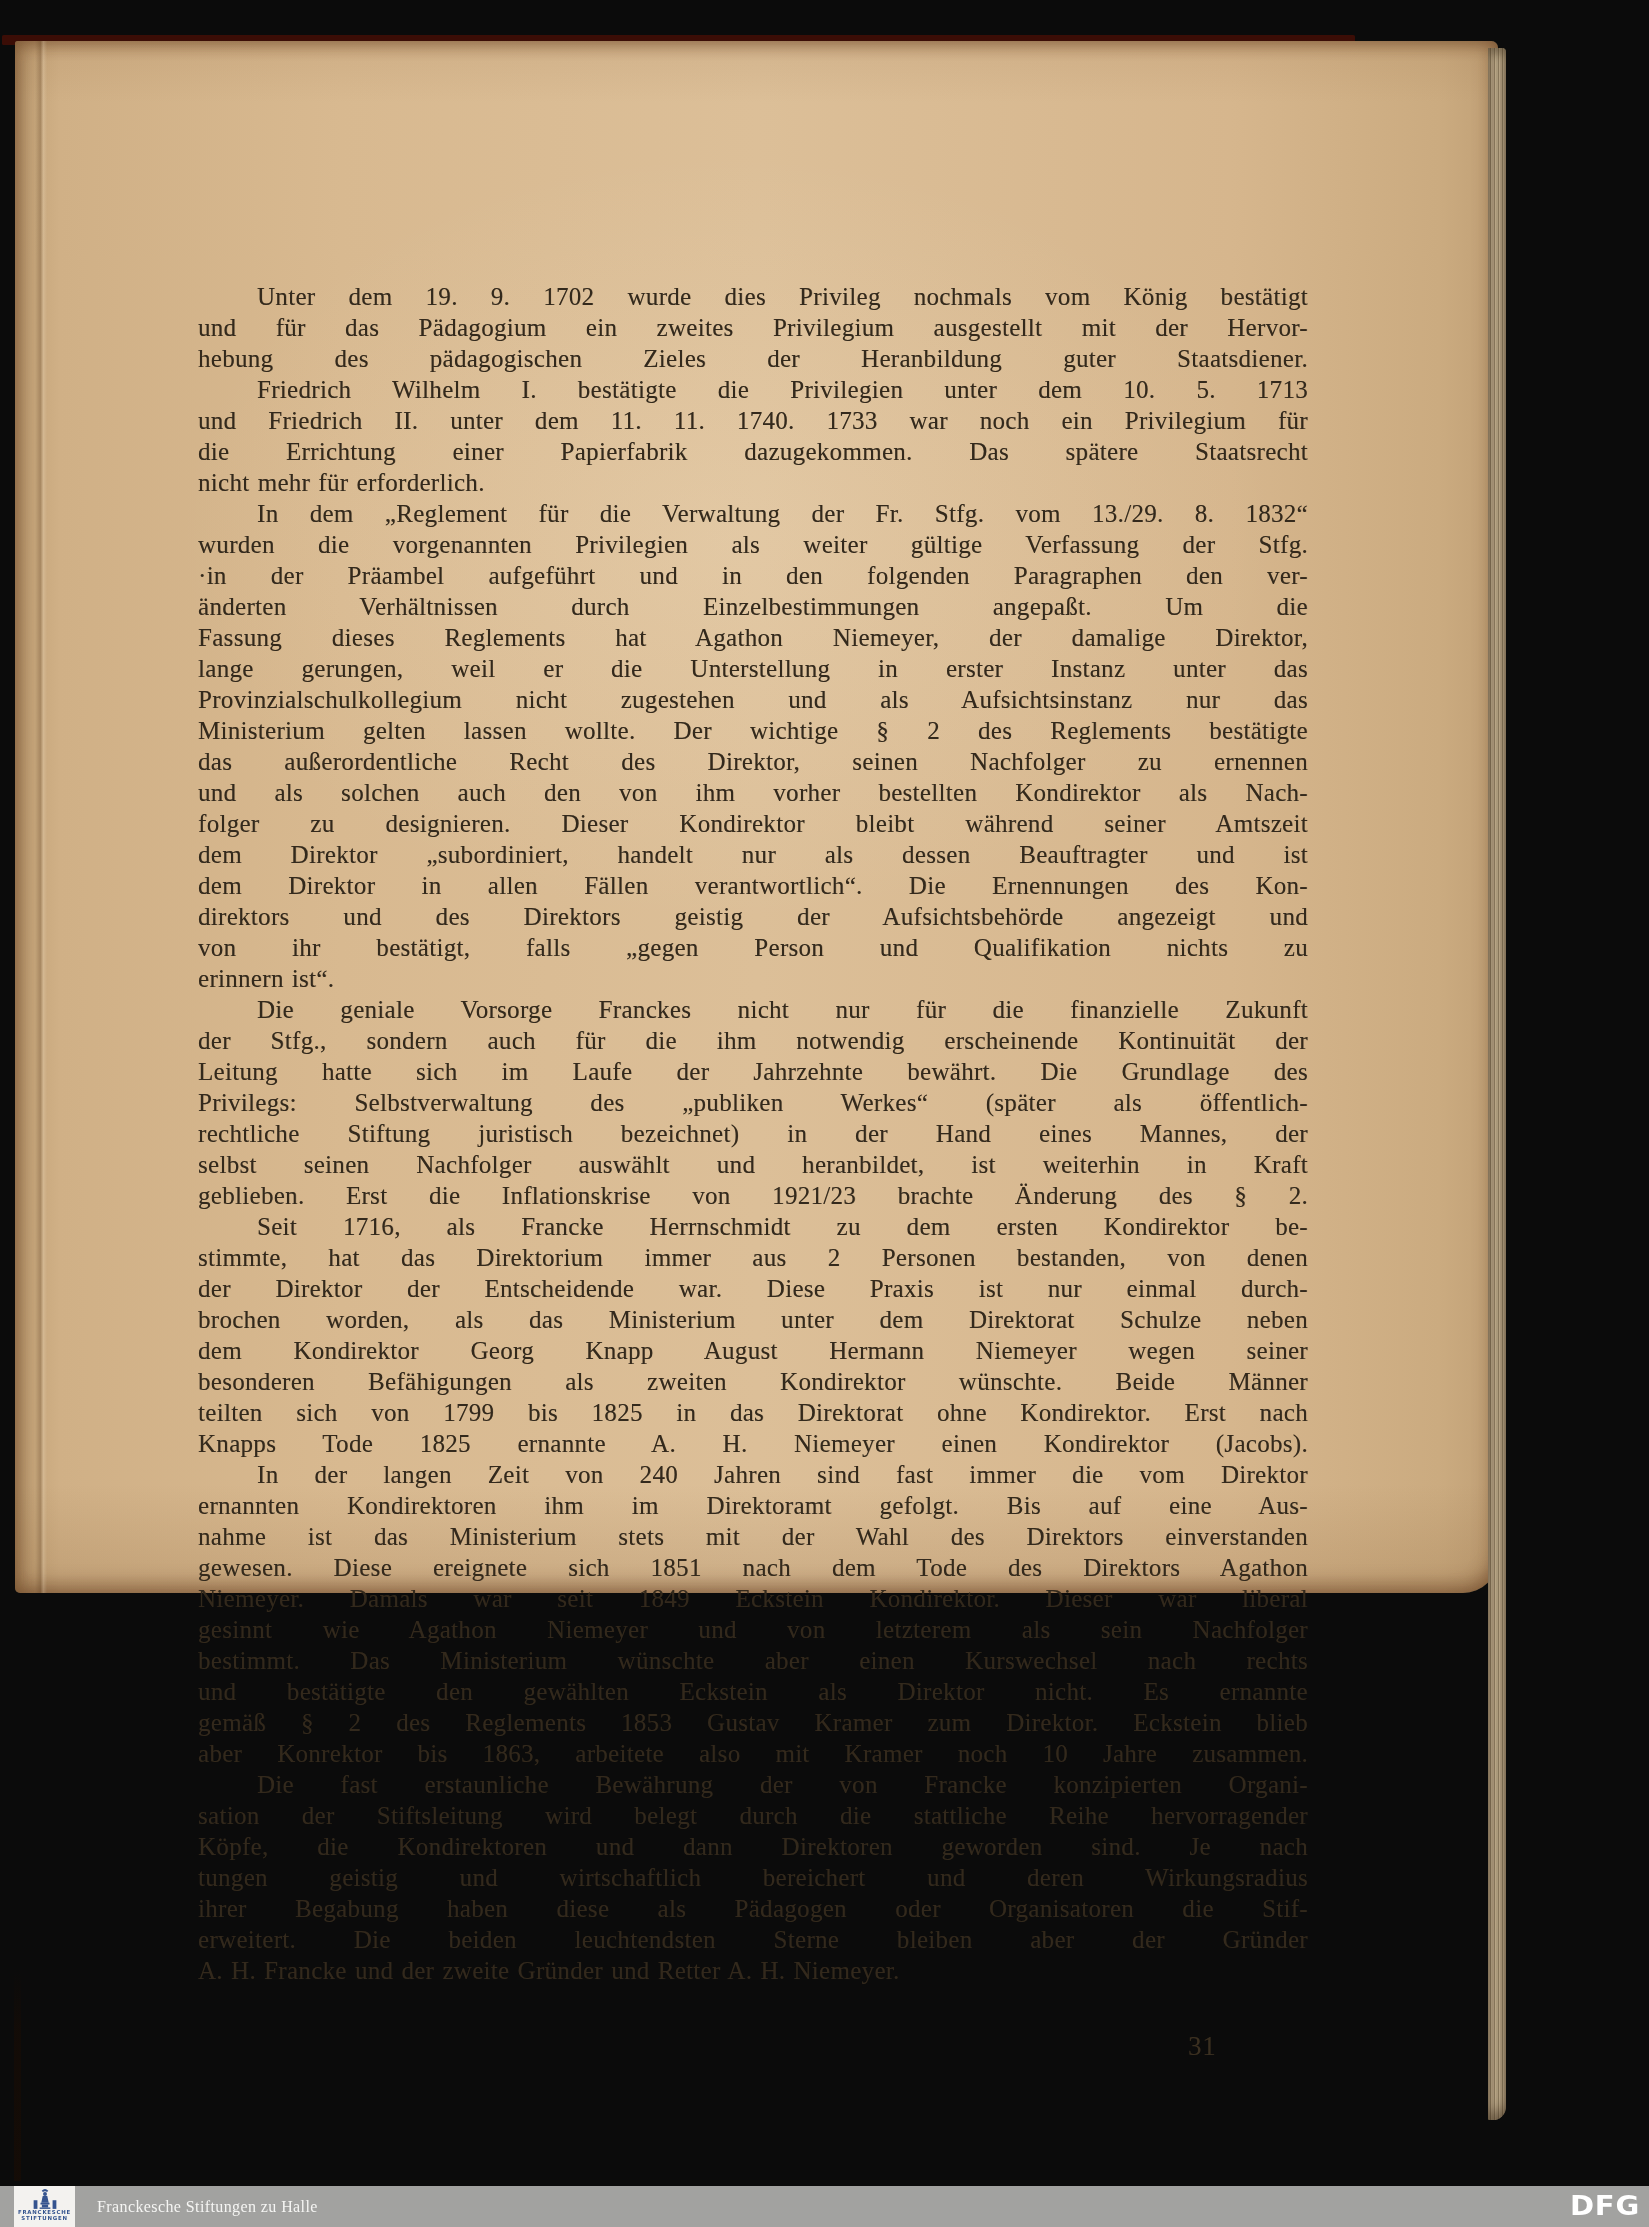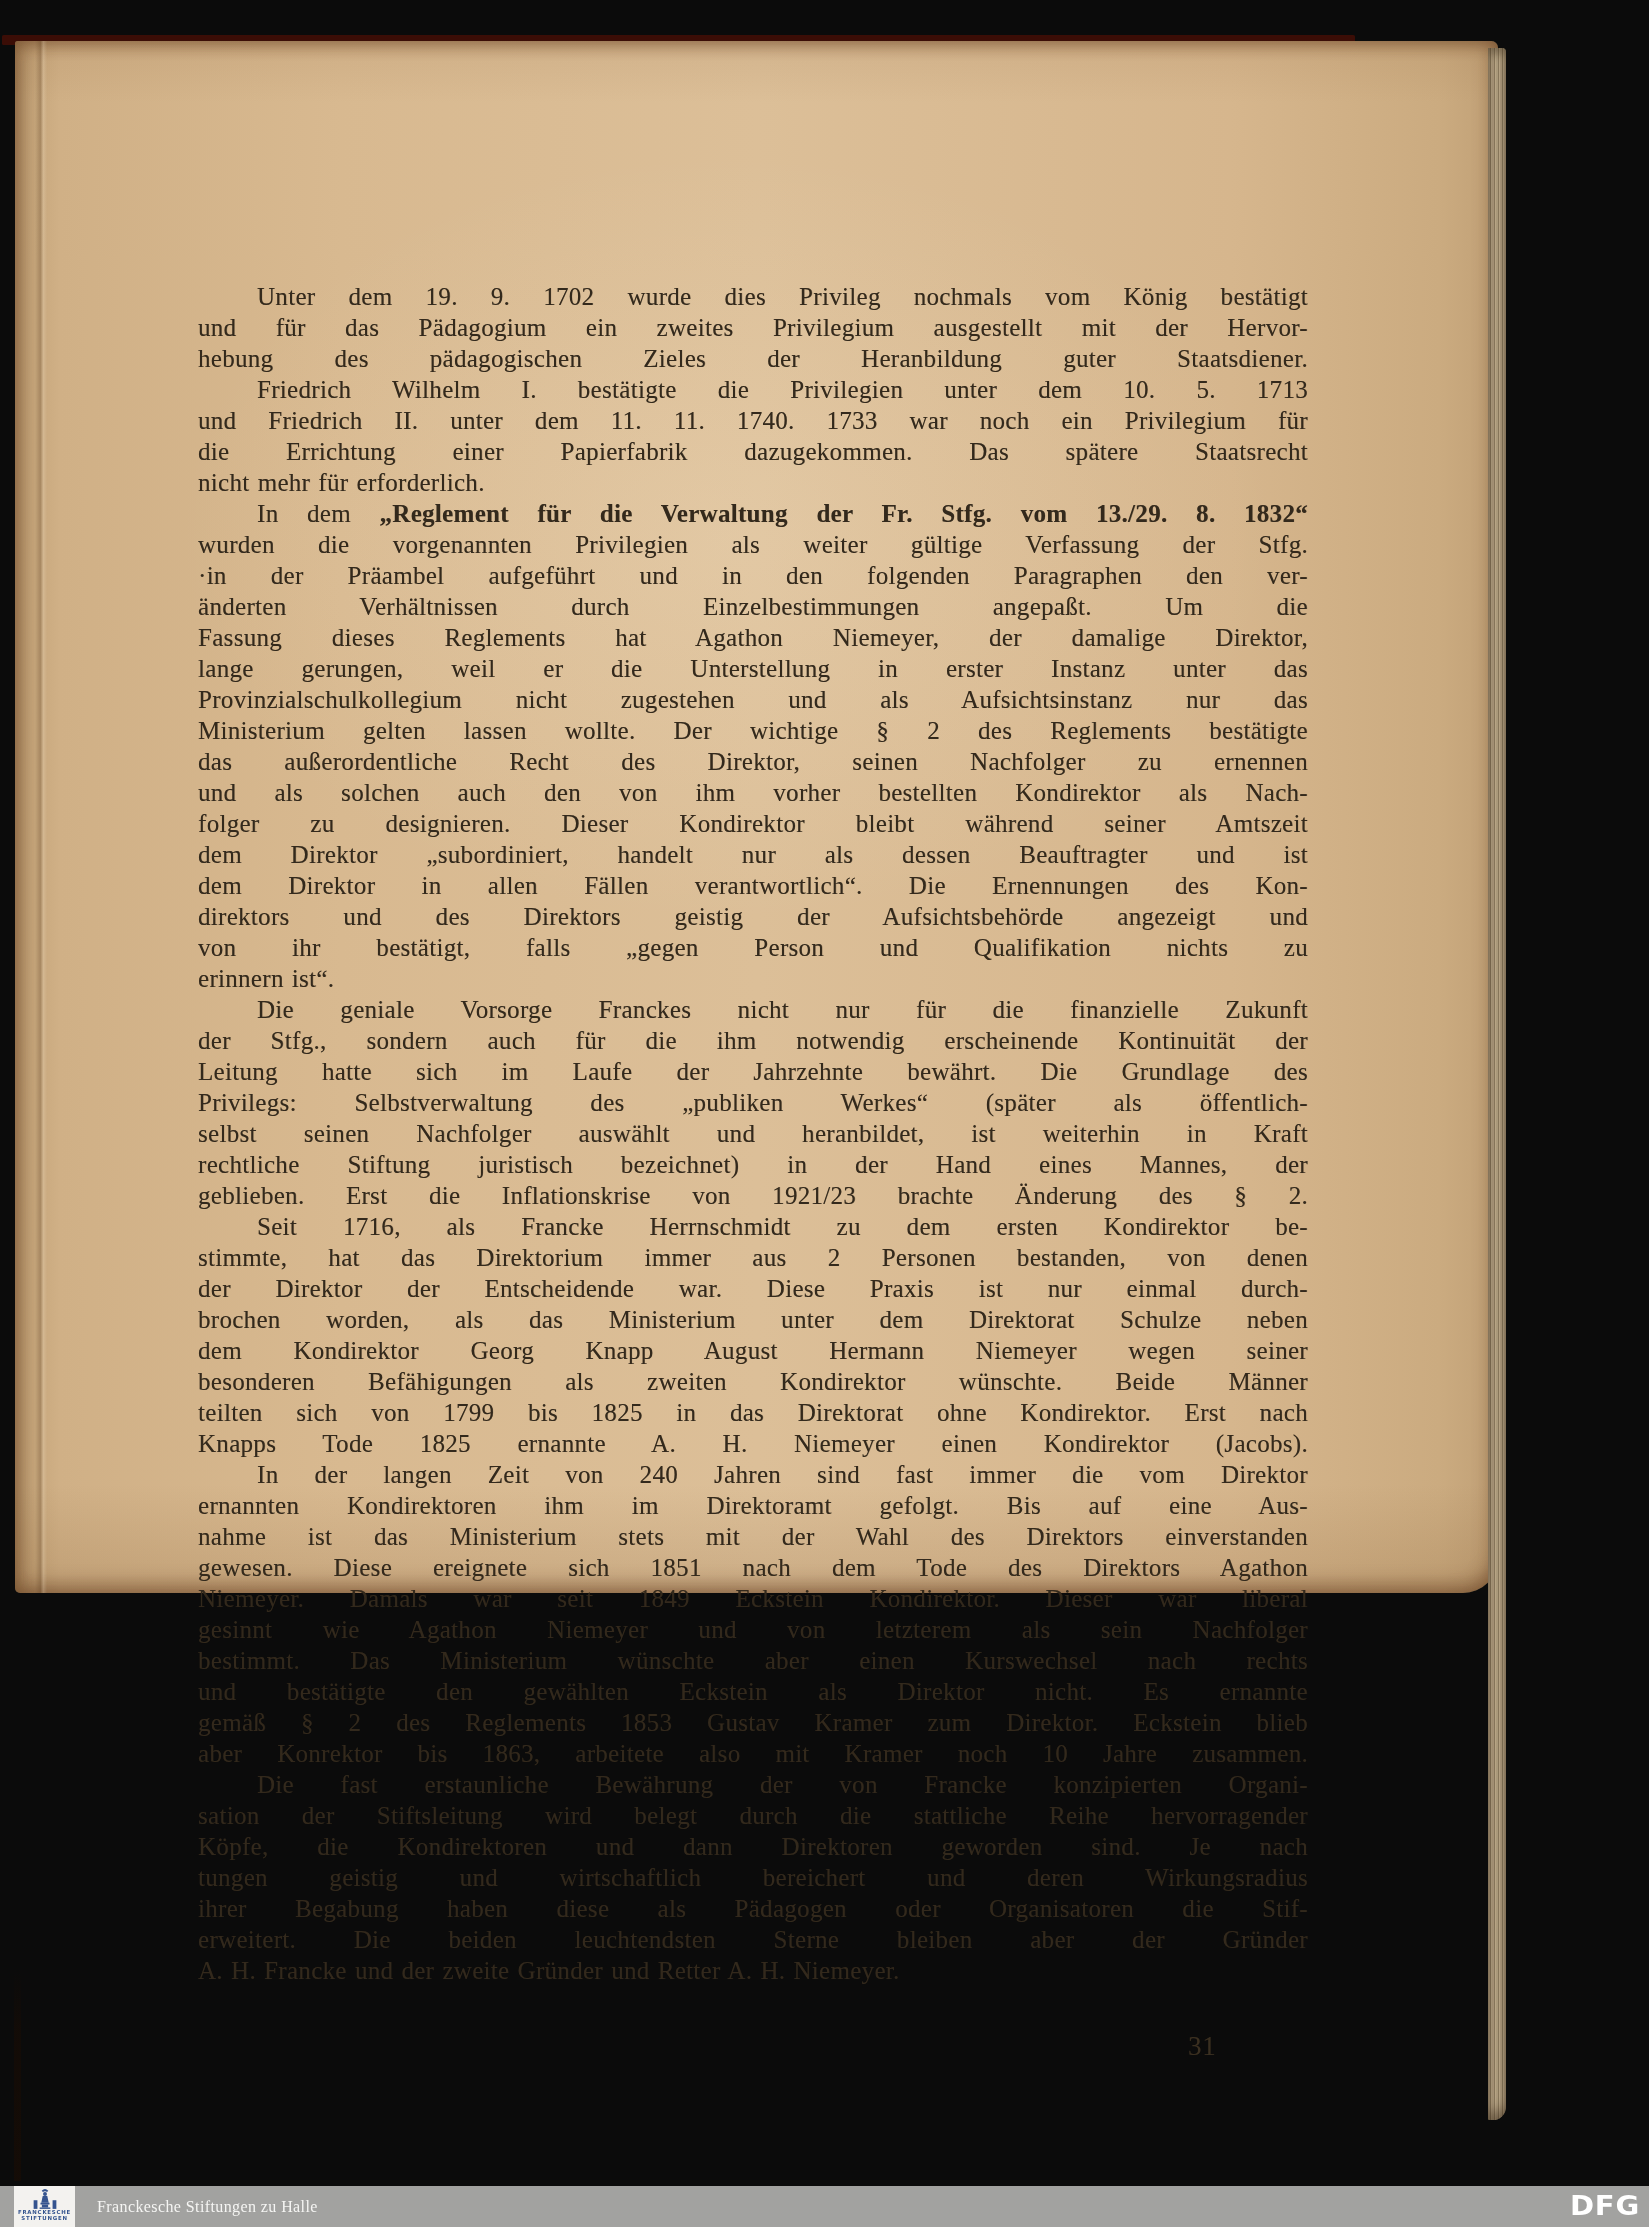--- a/index.html
+++ b/index.html
@@ -52,21 +52,21 @@
   }
   .tl{
     font-size:25px;line-height:31px;color:#33291c;
     letter-spacing:0.3px;word-spacing:1.6px;
     text-align:justify;text-align-last:justify;
     text-shadow:0.3px 0.3px 0.6px rgba(51,41,28,0.38);
     white-space:normal;
   }
   .tl.indent{text-indent:59px;}
   .tl.short{text-align-last:left;}
-  .tl .bold{font-weight:700;}
+  .tl .bold{font-weight:400;}
   .page-number{
     position:absolute;left:1173px;top:1990px;width:66px;
     font-size:27px;color:#3a2f20;letter-spacing:0.8px;
     text-shadow:0.3px 0.3px 0.6px rgba(51,41,28,0.4);
   }
   
   .footer{
     position:absolute;left:0;top:2186px;width:1650px;height:41px;
     background:#a2a2a0;
   }
@@ -129,22 +129,22 @@
           <div class="tl">dem Direktor in allen Fällen verantwortlich“. Die Ernennungen des Kon-</div>
           <div class="tl">direktors und des Direktors geistig der Aufsichtsbehörde angezeigt und</div>
           <div class="tl">von ihr bestätigt, falls „gegen Person und Qualifikation nichts zu</div>
           <div class="tl short">erinnern ist“.</div>
         </div>
         <div>
           <div class="tl indent">Die geniale Vorsorge Franckes nicht nur für die finanzielle Zukunft</div>
           <div class="tl">der Stfg., sondern auch für die ihm notwendig erscheinende Kontinuität der</div>
           <div class="tl">Leitung hatte sich im Laufe der Jahrzehnte bewährt. Die Grundlage des</div>
           <div class="tl">Privilegs: Selbstverwaltung des „publiken Werkes“ (später als öffentlich-</div>
+          <div class="tl">rechtliche Stiftung juristisch bezeichnet) in der Hand eines Mannes, der</div>
           <div class="tl">selbst seinen Nachfolger auswählt und heranbildet, ist weiterhin in Kraft</div>
-          <div class="tl">rechtliche Stiftung juristisch bezeichnet) in der Hand eines Mannes, der</div>
           <div class="tl">geblieben. Erst die Inflationskrise von 1921/23 brachte Änderung des § 2.</div>
         </div>
         <div>
           <div class="tl indent">Seit 1716, als Francke Herrnschmidt zu dem ersten Kondirektor be-</div>
           <div class="tl">stimmte, hat das Direktorium immer aus 2 Personen bestanden, von denen</div>
           <div class="tl">der Direktor der Entscheidende war. Diese Praxis ist nur einmal durch-</div>
           <div class="tl">brochen worden, als das Ministerium unter dem Direktorat Schulze neben</div>
           <div class="tl">dem Kondirektor Georg Knapp August Hermann Niemeyer wegen seiner</div>
           <div class="tl">besonderen Befähigungen als zweiten Kondirektor wünschte. Beide Männer</div>
           <div class="tl">teilten sich von 1799 bis 1825 in das Direktorat ohne Kondirektor. Erst nach</div>

